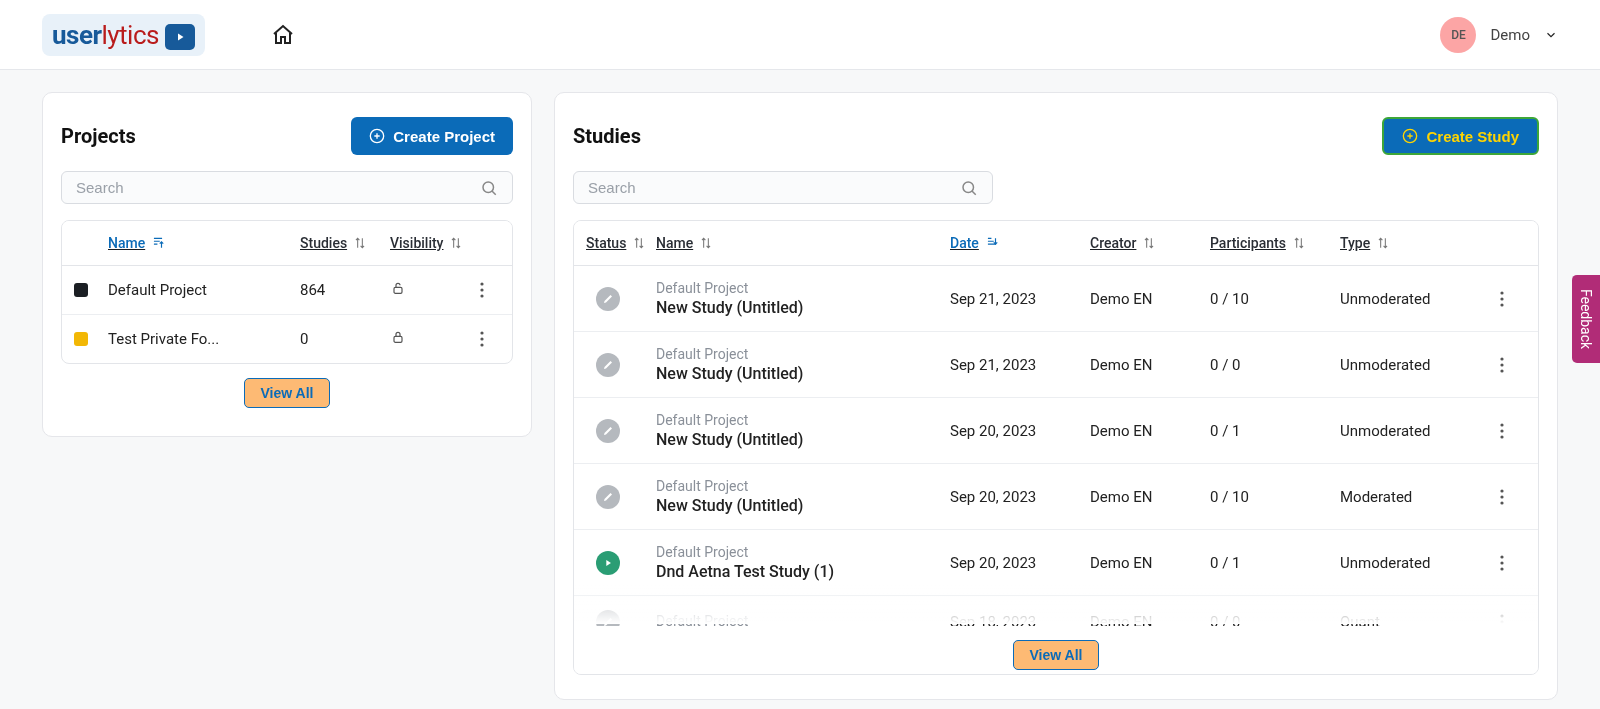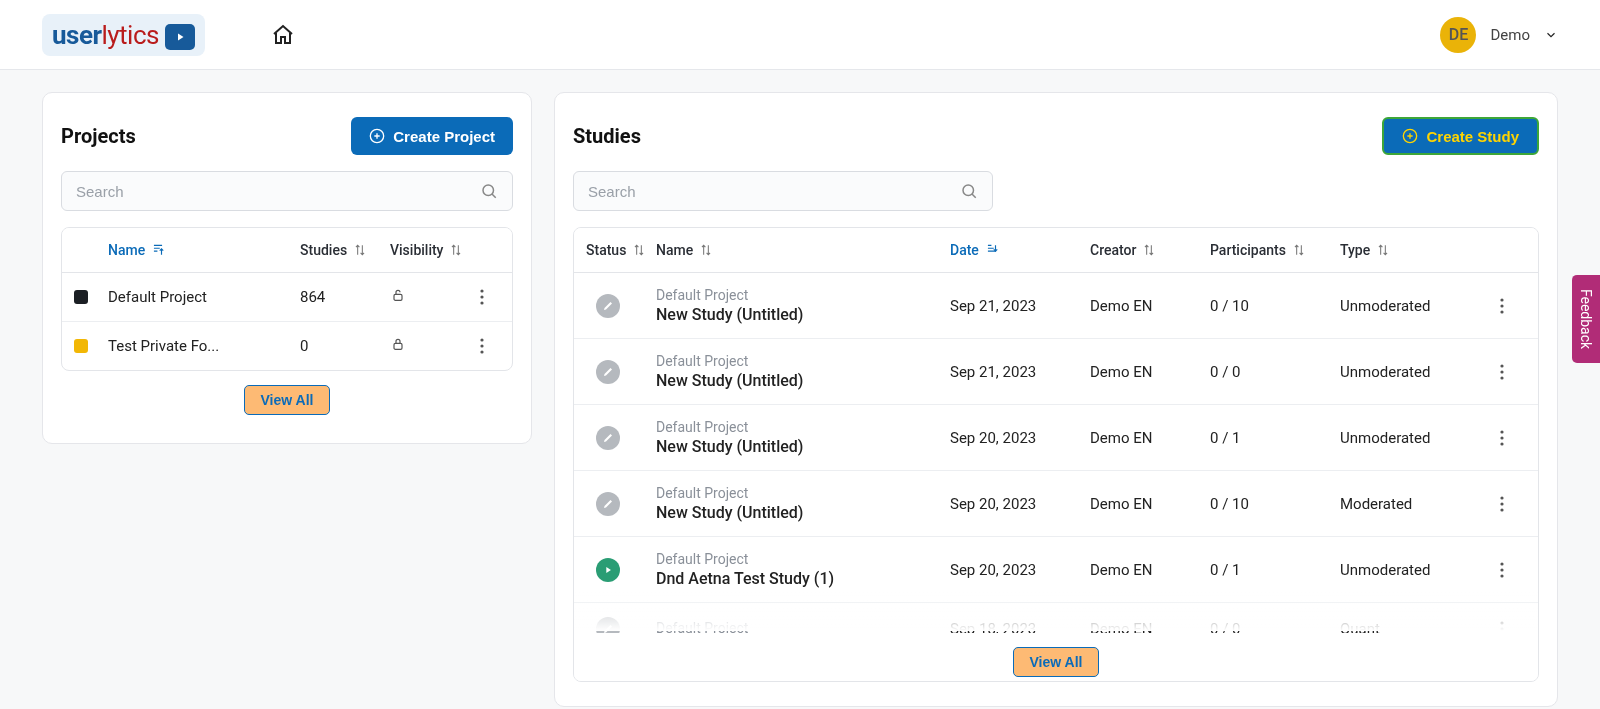--- a/index.html
+++ b/index.html
@@ -49,24 +49,24 @@
   }
   .header-right {
     margin-left: auto;
     display: flex;
     align-items: center;
     gap: 14px;
   }
   .avatar {
     width: 36px; height: 36px;
     border-radius: 50%;
-    background: #eab308;
+    background: #fca5a5;
     color: #555;
     display: flex; align-items: center; justify-content: center;
-    font-weight: 500; font-size: 16px;
+    font-weight: 500; font-size: 12px;
   }
   .user-name { color: #444; font-size: 15px; }
   .chevron-down { width: 14px; height: 14px; stroke: #222; fill: none; stroke-width: 2; }
 
   
   .main {
     display: flex;
     gap: 22px;
     padding: 22px 42px;
     align-items: flex-start;
@@ -113,21 +113,21 @@
     color: #333;
     border: 1px solid #c7cbd0;
   }
   .plus-icon { width: 16px; height: 16px; }
   .calc-icon { width: 16px; height: 16px; stroke: #666; fill: none; stroke-width: 1.5; }
 
   .search-box {
     background: #fafbfc;
     border: 1px solid #d9dce1;
     border-radius: 6px;
-    height: 40px;
+    height: 33px;
     display: flex;
     align-items: center;
     padding: 0 14px;
     gap: 8px;
   }
   .search-box input {
     flex: 1;
     border: none;
     background: transparent;
     font-size: 15px;
@@ -145,20 +145,21 @@
     overflow: hidden;
   }
   .table-header-row, .table-row {
     display: grid;
     align-items: center;
   }
   .table-header-row {
     background: #fff;
     padding: 14px 12px;
     border-bottom: 1px solid #e3e5e9;
+    text-decoration: underline;
   }
   .th {
     display: flex;
     align-items: center;
     gap: 6px;
     font-size: 14px;
     font-weight: 500;
     color: #2a2e35;
   }
   .th-active { color: #0b6bb8; }

